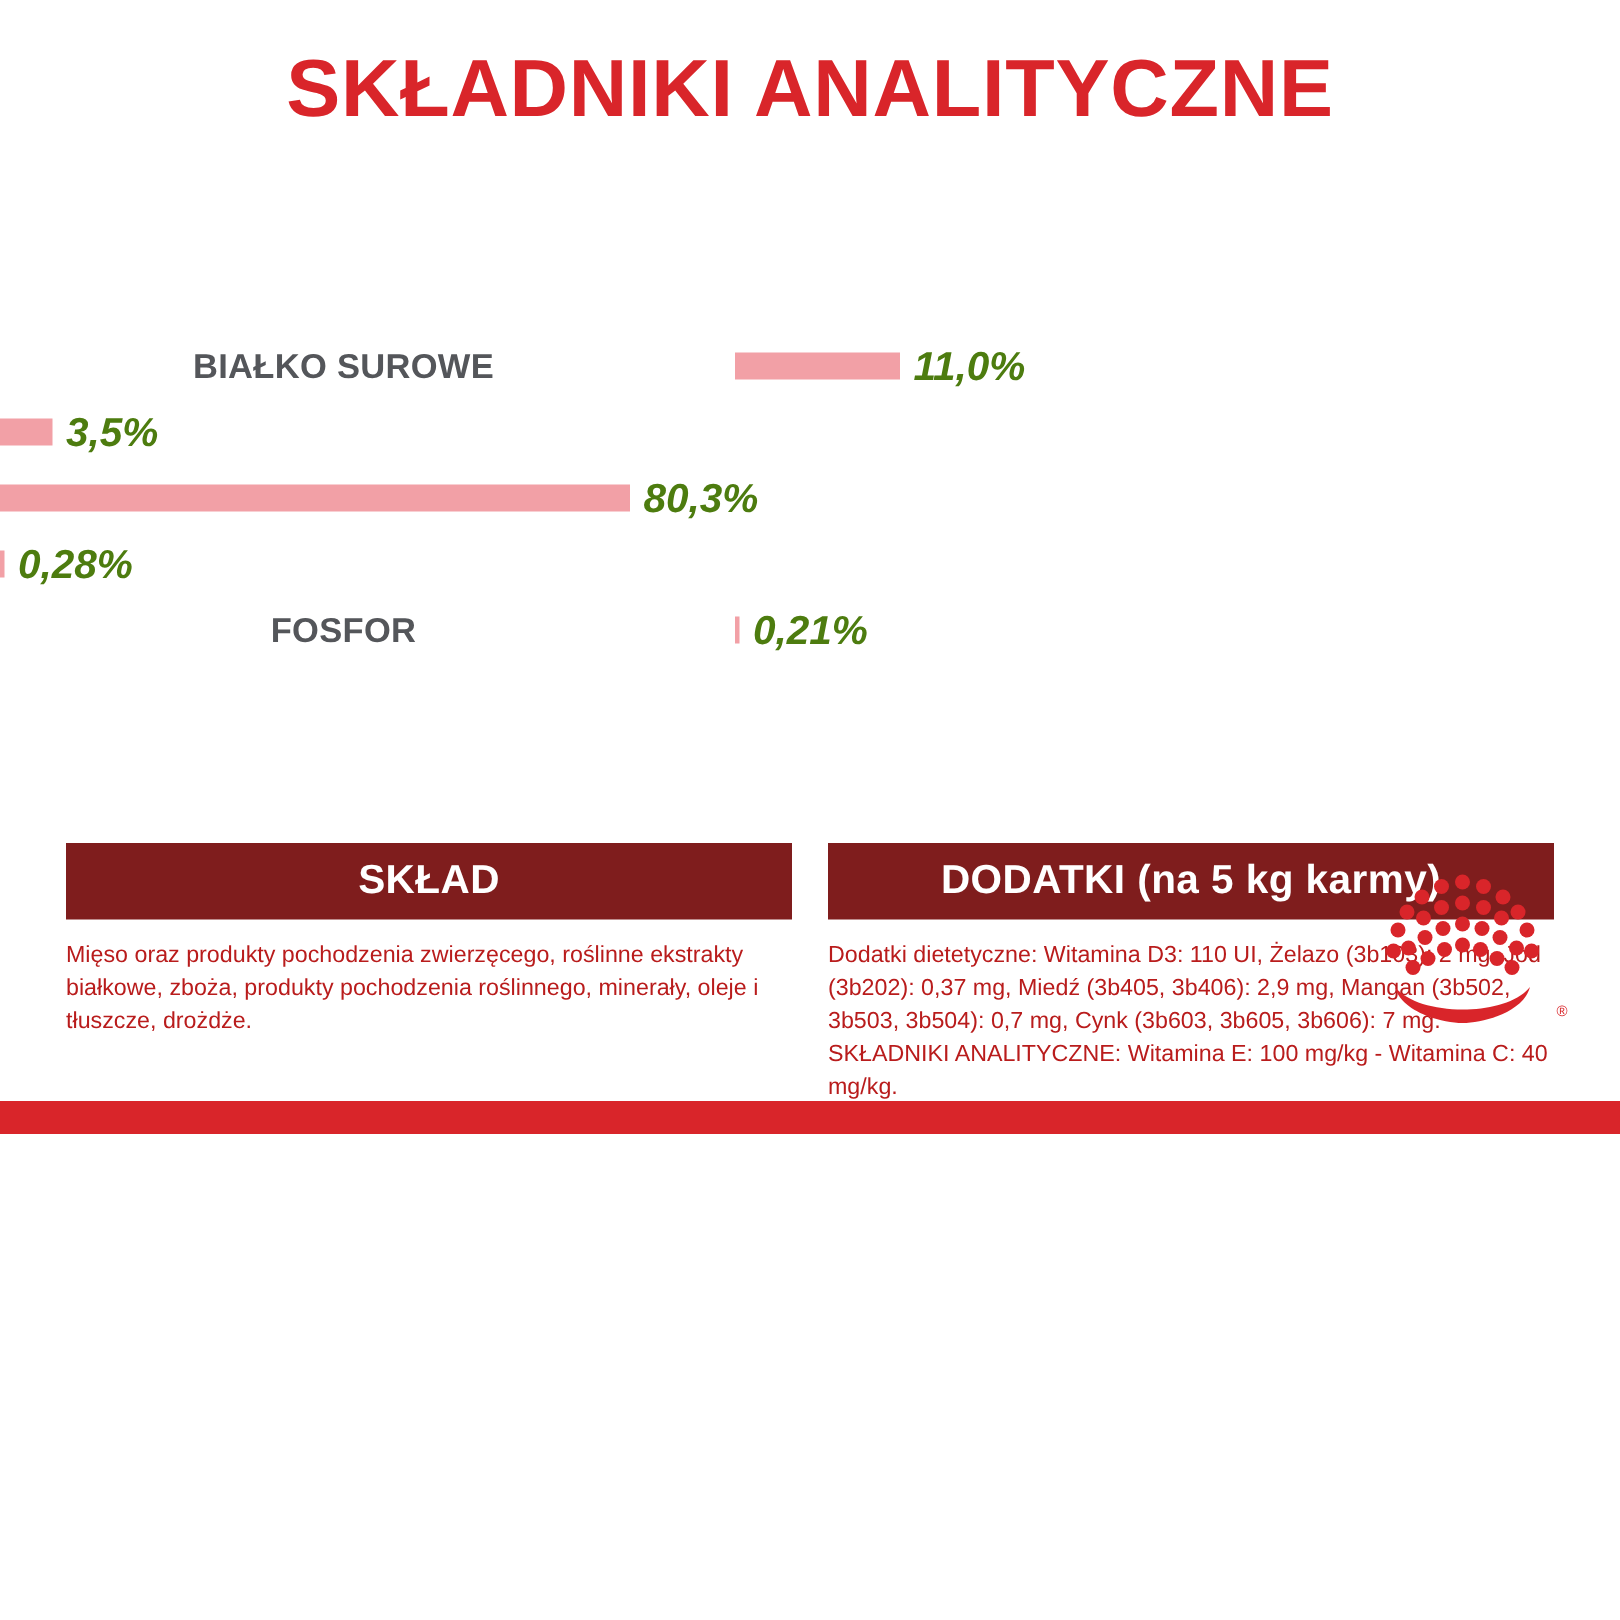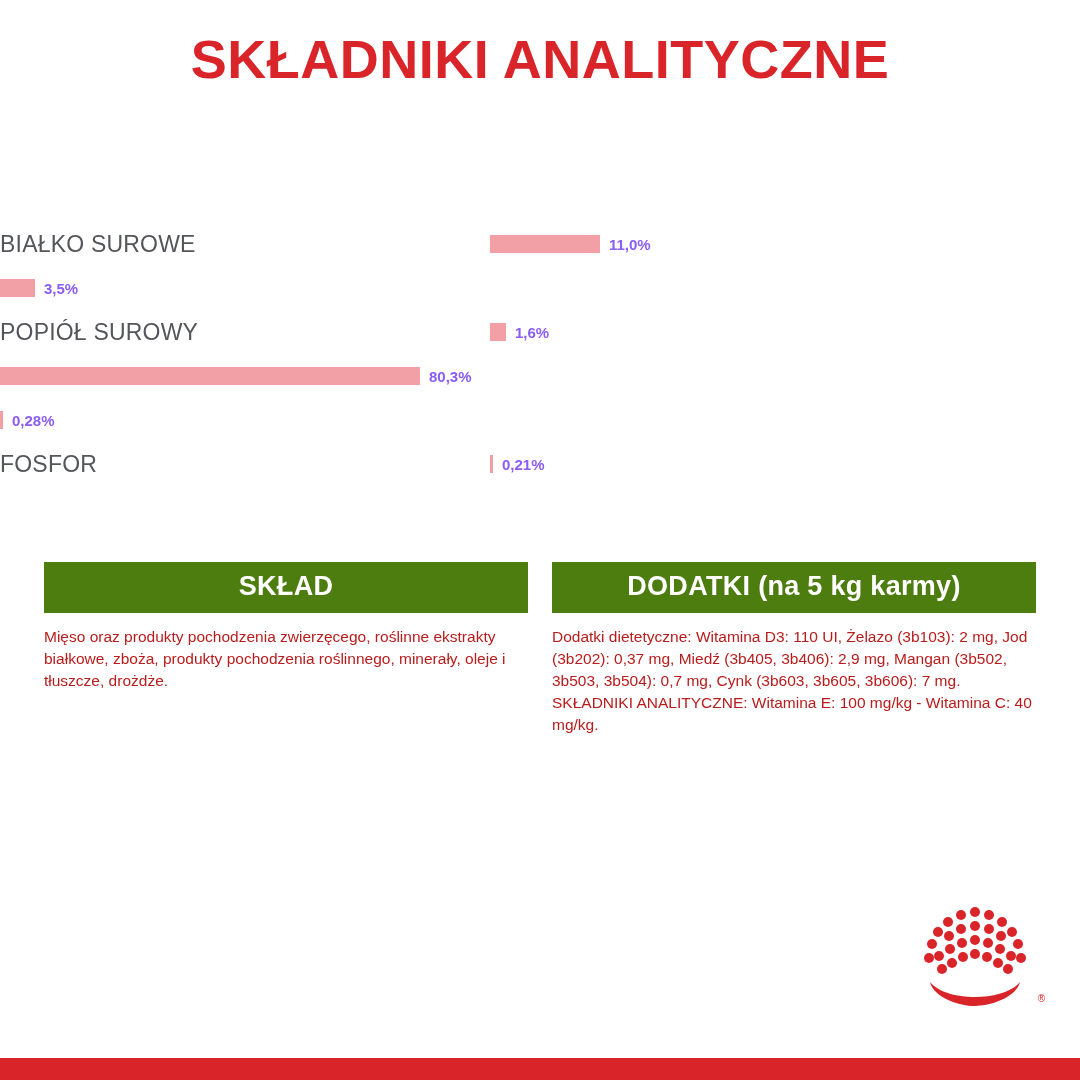--- a/index.html
+++ b/index.html
@@ -10,21 +10,21 @@
     width: 1080px;
     height: 1080px;
     background: #ffffff;
     font-family: "Liberation Sans", sans-serif;
     overflow: hidden;
     position: relative;
   }
   .page {
     position: relative;
     width: 1080px;
-    height: 1080px;
+    height: 756px;
     box-sizing: border-box;
   }
 
   
   .title {
     position: absolute;
     top: 28px;
     left: 0;
     width: 1080px;
     text-align: center;
@@ -42,62 +42,63 @@
     left: 0;
     width: 1080px;
   }
   .chart-row {
     display: flex;
     align-items: center;
     height: 44px;
   }
   .chart-label {
     width: 490px;
-    text-align: left;
+    text-align: center;
     padding-right: 32px;
     box-sizing: border-box;
     font-size: 23px;
-    font-weight: normal;
+    font-weight: bold;
     color: #54565a;
     white-space: nowrap;
     letter-spacing: 0.2px;
   }
   .bar-zone {
     flex: 1;
     display: flex;
     align-items: center;
     height: 100%;
   }
   .bar {
     height: 18px;
     background: #f2a0a6;
     flex: 0 0 auto;
   }
   .bar-value {
-    font-size: 15px;
-    font-weight: bold;
-    color: #8b5cf6;
+    font-size: 27px;
+    font-weight: bold;
+    color: #4d7c0f;
     margin-left: 9px;
     white-space: nowrap;
+    font-style: italic;
   }
 
   
   .blocks {
     position: absolute;
     top: 562px;
     left: 44px;
     width: 992px;
     display: flex;
     gap: 24px;
   }
   .block {
     width: 484px;
   }
   .block-head {
-    background: #4d7c0f;
+    background: #7f1d1d;
     color: #ffffff;
     text-align: center;
     font-size: 27px;
     font-weight: bold;
     padding: 9px 0 11px;
     letter-spacing: 0.3px;
   }
   .block-body {
     margin-top: 13px;
     font-size: 15.5px;
@@ -150,27 +151,20 @@
       </div>
     </div>
 
     <div class="chart-row">
       <div class="bar-zone">
         <div class="bar" style="width:35px"></div>
         <div class="bar-value">3,5%</div>
       </div>
     </div>
 
-    <div class="chart-row">
-      <div class="chart-label">POPIÓŁ SUROWY</div>
-      <div class="bar-zone">
-        <div class="bar" style="width:16px"></div>
-        <div class="bar-value">1,6%</div>
-      </div>
-    </div>
 
 
     <div class="chart-row">
       <div class="bar-zone">
         <div class="bar" style="width:420px"></div>
         <div class="bar-value">80,3%</div>
       </div>
     </div>
 
     <div class="chart-row">

